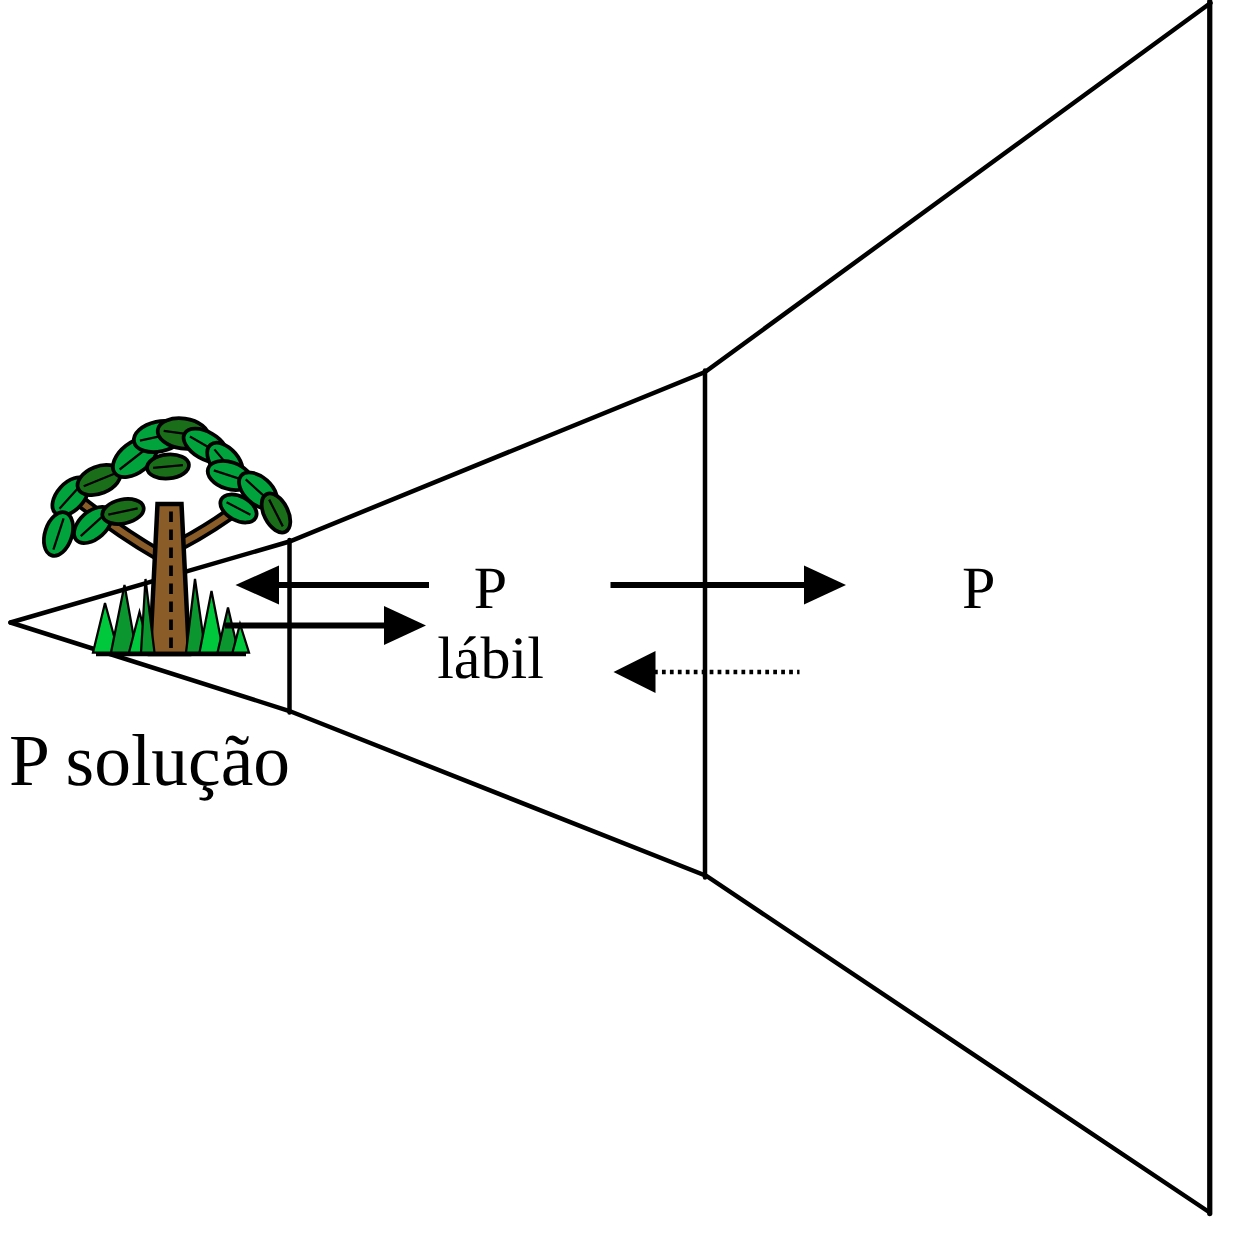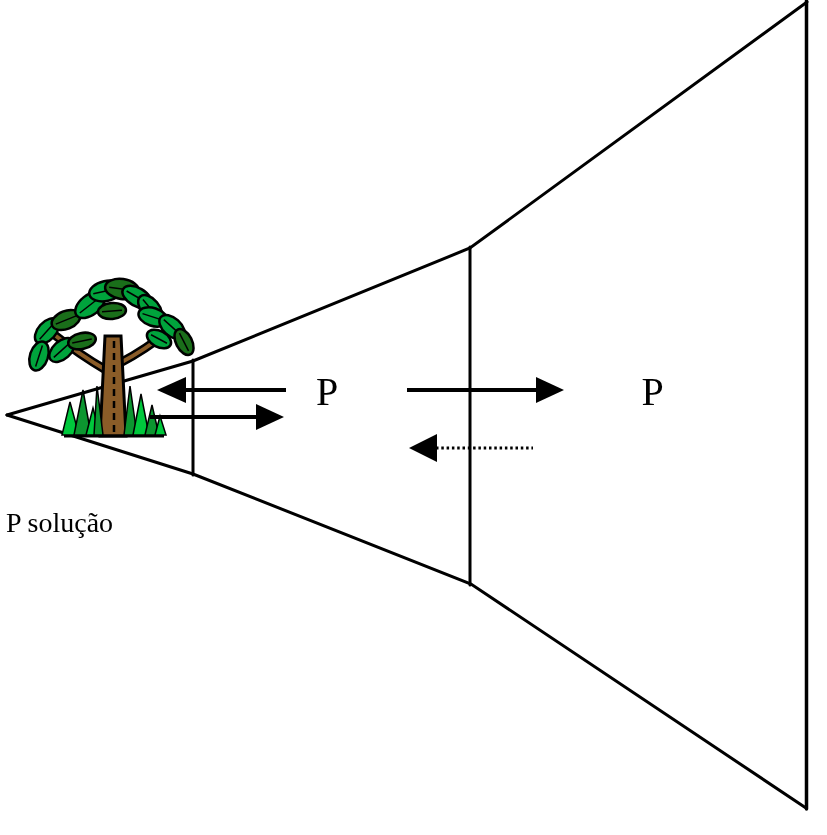--- a/index.html
+++ b/index.html
@@ -22,23 +22,22 @@
     top: 0;
   }
   .lbl {
     position: absolute;
     color: #000000;
     white-space: nowrap;
   }
   .lbl-solution {
     left: 6px;
     top: 484px;
-    font-size: 28px;
+    font-size: 49px;
     line-height: 46px;
-    margin-top: 16px;
   }
   .lbl-center {
     text-align: center;
     font-size: 40px;
     line-height: 47px;
   }
   .lbl-labile {
     left: 217px;
     top: 368px;
     width: 220px;
@@ -175,19 +174,20 @@
     <g>
       <line x1="436" y1="448" x2="533" y2="448" stroke="#000000" stroke-width="3" stroke-dasharray="2.5 2.8"></line>
       <polygon points="409,448 437,434 437,462" fill="#000000"></polygon>
     </g>
   </svg>
 
   <div class="lbl lbl-solution">P solução</div>
 
   <div class="lbl lbl-center lbl-labile">
     <div>P</div>
+    <div>lábil</div>
   </div>
 
   <div class="lbl lbl-center lbl-nonlabile">
     <div>P</div>
   </div>
 
 </div>
 
 </body></html>

